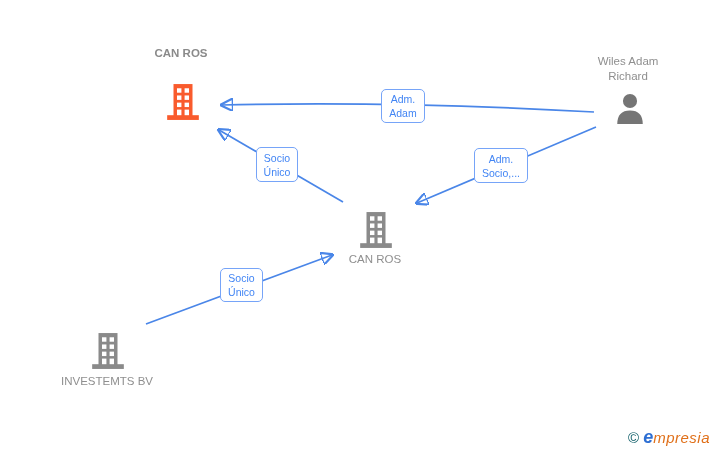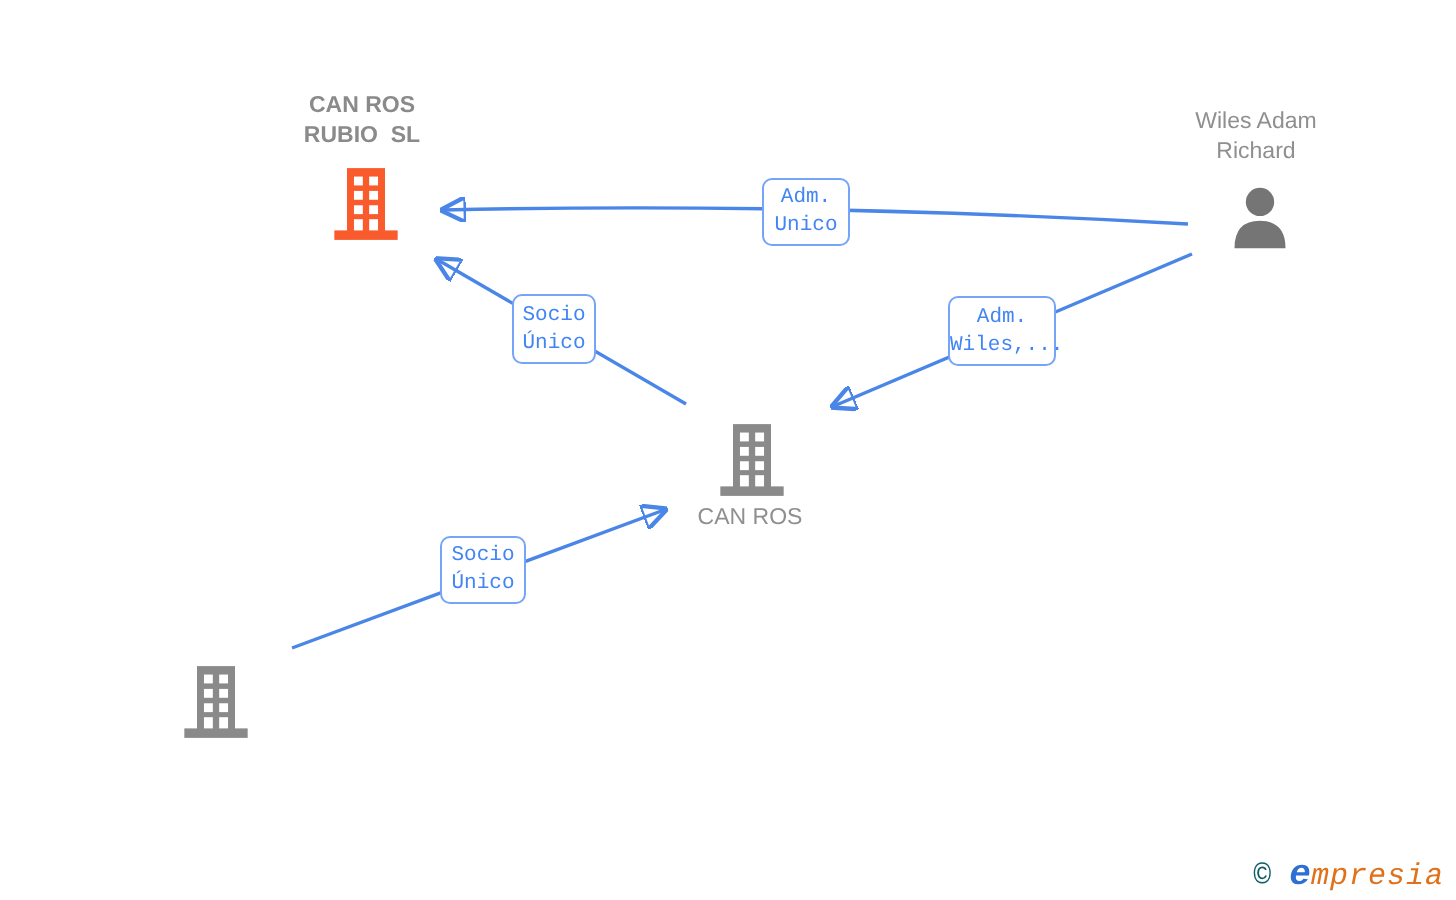--- a/index.html
+++ b/index.html
@@ -13,26 +13,26 @@
   .node-label{
     position:absolute;text-align:center;color:#8f8f8f;font-size:11.5px;line-height:15px;
   }
   .node-label .nline{white-space:pre;display:block;}
   .node-label.bold{font-weight:bold;color:#8a8a8a;}
   .icon-box{position:absolute;}
   .edge-label{
     position:absolute;box-sizing:border-box;background:#ffffff;
     border:1px solid #76a4f8;border-radius:5px;color:#4285f4;
     font-size:10.5px;line-height:14px;text-align:center;
-    display:flex;flex-direction:column;justify-content:center;font-family:Liberation Mono, monospace;
+    display:flex;flex-direction:column;justify-content:center;
   }
   .edge-label .eline{white-space:pre;display:block;}
   .footer{
-    position:absolute;right:6px;bottom:2px;
-    font-family:Liberation Mono, monospace;font-size:15px;
+    position:absolute;right:18px;bottom:2px;
+    font-family:Liberation Sans, sans-serif;font-size:15px;
   }
   .footer .copy{color:#0e5e68;font-style:normal;}
   .footer .brand-e{color:#2e6fd3;font-style:italic;font-weight:bold;font-size:18px;}
   .footer .brand-rest{color:#e0701a;font-style:italic;letter-spacing:0.5px;}
 </style>
 </head>
 <body>
 
 <div class="canvas">
 
@@ -44,21 +44,20 @@
     </defs>
     <path d="M594,112 Q400,101 222,105" marker-end="url(#arrow)"></path>
     <path d="M343,202 L219,130" marker-end="url(#arrow)"></path>
     <path d="M596,127 L417,203" marker-end="url(#arrow)"></path>
     <path d="M146,324 L332,255" marker-end="url(#arrow)"></path>
   </svg>
 
   <div class="node">
     <div class="node-label bold" style="left:101px;top:46px;width:160px;position:absolute;">
       <span class="nline">CAN ROS</span>
-      <span class="nline">RUBIO  SL</span>
     </div>
     <div class="icon-box" style="left:164px;top:83px;">
       <svg width="38" height="38" viewBox="0 0 36 36">
         <g fill="#f95b2d">
           <rect x="3" y="30.5" width="30" height="4.5"></rect>
           <rect x="9" y="1" width="18" height="30.5"></rect>
         </g>
         <g fill="#ffffff">
           <rect x="12.3" y="5" width="4.2" height="4.2"></rect>
             <rect x="19.5" y="5" width="4.2" height="4.2"></rect>
@@ -125,34 +124,35 @@
           <rect x="12.3" y="11.8" width="4.2" height="4.2"></rect>
             <rect x="19.5" y="11.8" width="4.2" height="4.2"></rect>
           <rect x="12.3" y="18.6" width="4.2" height="4.2"></rect>
             <rect x="19.5" y="18.6" width="4.2" height="4.2"></rect>
           <rect x="12.3" y="25.2" width="4.2" height="5.3"></rect>
             <rect x="19.5" y="25.2" width="4.2" height="5.3"></rect>
         </g>
       </svg>
     </div>
     <div class="node-label" style="left:27px;top:374px;width:160px;position:absolute;">
+      <span class="nline">INVESTEMTS BV</span>
     </div>
   </div>
 
   <div class="edge-label" style="left:381px;top:89px;width:44px;height:34px;">
     <span class="eline">Adm.</span>
-    <span class="eline">Unico</span>
+    <span class="eline">Adam</span>
   </div>
   <div class="edge-label" style="left:256px;top:147px;width:42px;height:35px;">
     <span class="eline">Socio</span>
     <span class="eline">Único</span>
   </div>
   <div class="edge-label" style="left:474px;top:148px;width:54px;height:35px;">
     <span class="eline">Adm.</span>
-    <span class="eline">Wiles,...</span>
+    <span class="eline">Socio,...</span>
   </div>
   <div class="edge-label" style="left:220px;top:268px;width:43px;height:34px;">
     <span class="eline">Socio</span>
     <span class="eline">Único</span>
   </div>
 
   <div class="footer">
     <span class="copy">©</span>
     <span class="brand-e">e</span><span class="brand-rest">mpresia</span>
   </div>

